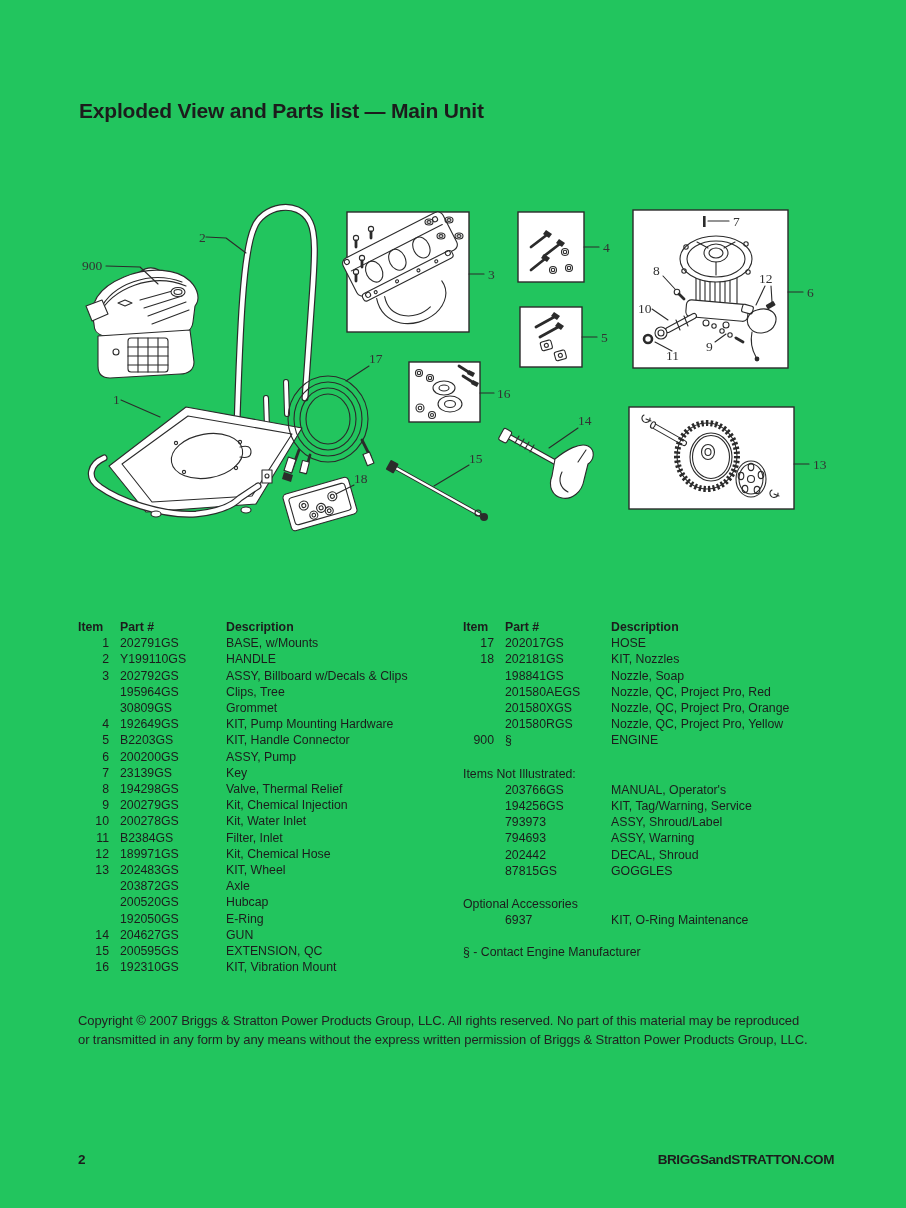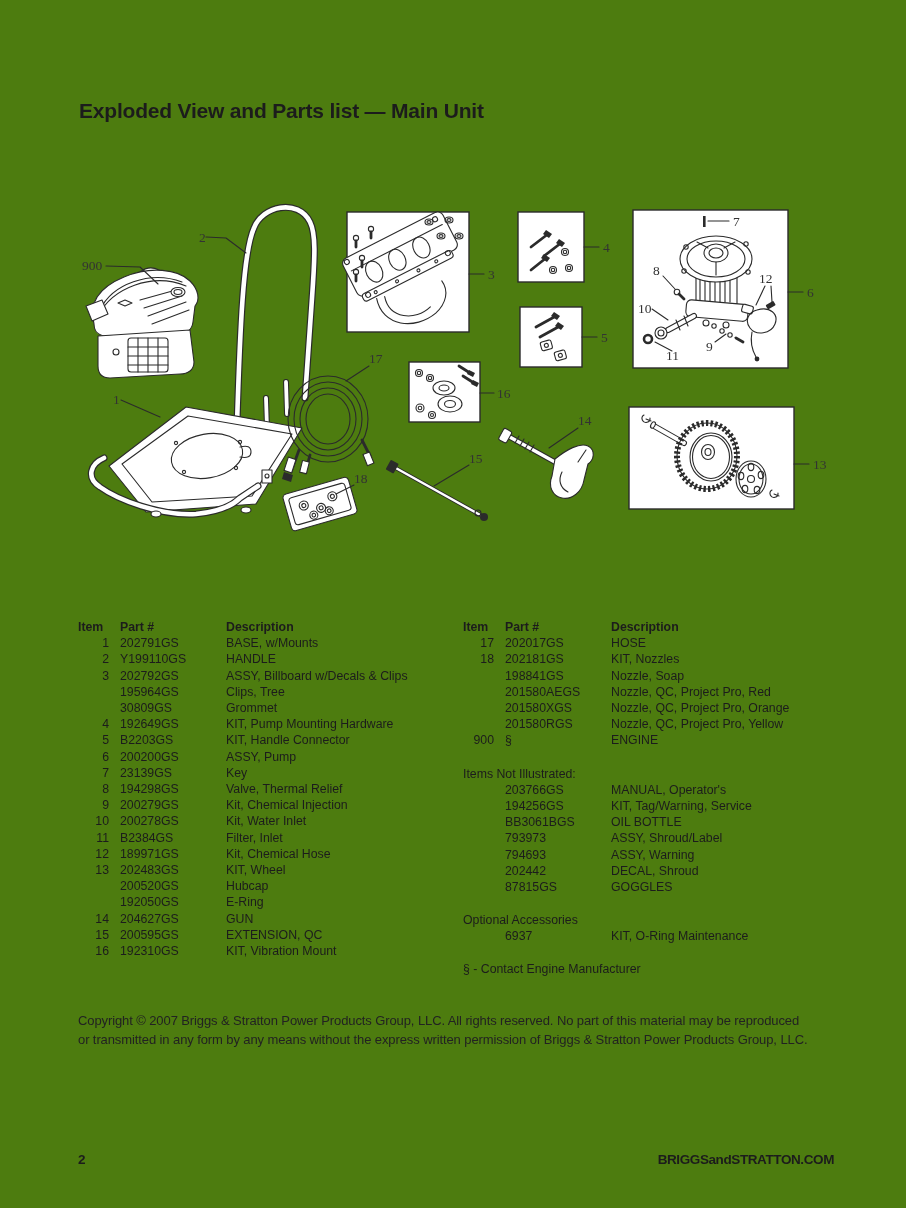--- a/index.html
+++ b/index.html
@@ -1,16 +1,16 @@
 <!DOCTYPE html>
 <html><head>
 <meta charset="utf-8">
 <style>
   html,body{margin:0;padding:0;background:#ffffff;}
-  .page{position:relative;width:906px;height:1208px;background:#4d7c0f;overflow:hidden;
+  .page{position:relative;width:906px;height:1208px;background:#22c55e;overflow:hidden;
         font-family:"Liberation Sans",sans-serif;color:#1c1c1c;}
   .title{position:absolute;left:79px;top:99px;font-size:21px;font-weight:bold;
          letter-spacing:-0.2px;white-space:nowrap;}
   
   .diagram{position:absolute;left:0;top:188px;width:906px;height:352px;}
   .ln{fill:none;stroke:#2b2b2b;stroke-width:1.1;stroke-linecap:round;stroke-linejoin:round;}
   .thk{fill:none;stroke:#2b2b2b;stroke-width:2.8;stroke-linecap:round;}
   .box{fill:#fff;stroke:#2b2b2b;stroke-width:1.4;}
   .wfill{fill:#fff;stroke:#2b2b2b;stroke-width:1.1;stroke-linejoin:round;}
   .dark{fill:#2b2b2b;stroke:none;}
@@ -421,20 +421,25 @@
         <span class="c-part">189971GS</span>
         <span class="c-desc">Kit, Chemical Hose</span>
       </div>
         <div class="row">
         <span class="c-item">13</span>
         <span class="c-part">202483GS</span>
         <span class="c-desc">KIT, Wheel</span>
       </div>
         <div class="row">
         <span class="c-item"></span>
+        <span class="c-part">203872GS</span>
+        <span class="c-desc">Axle</span>
+      </div>
+        <div class="row">
+        <span class="c-item"></span>
         <span class="c-part">200520GS</span>
         <span class="c-desc">Hubcap</span>
       </div>
         <div class="row">
         <span class="c-item"></span>
         <span class="c-part">192050GS</span>
         <span class="c-desc">E-Ring</span>
       </div>
         <div class="row">
         <span class="c-item">14</span>
@@ -507,25 +512,20 @@
         <span class="c-part">203766GS</span>
         <span class="c-desc">MANUAL, Operator's</span>
       </div>
         <div class="row">
         <span class="c-item"></span>
         <span class="c-part">194256GS</span>
         <span class="c-desc">KIT, Tag/Warning, Service</span>
       </div>
         <div class="row">
         <span class="c-item"></span>
-        <span class="c-part">BB3061BGS</span>
-        <span class="c-desc">OIL BOTTLE</span>
-      </div>
-        <div class="row">
-        <span class="c-item"></span>
         <span class="c-part">793973</span>
         <span class="c-desc">ASSY, Shroud/Label</span>
       </div>
         <div class="row">
         <span class="c-item"></span>
         <span class="c-part">794693</span>
         <span class="c-desc">ASSY, Warning</span>
       </div>
         <div class="row">
         <span class="c-item"></span>

